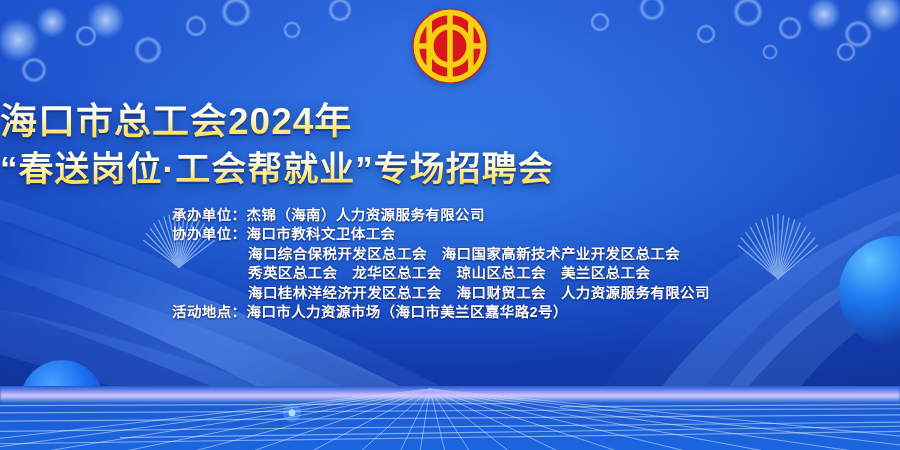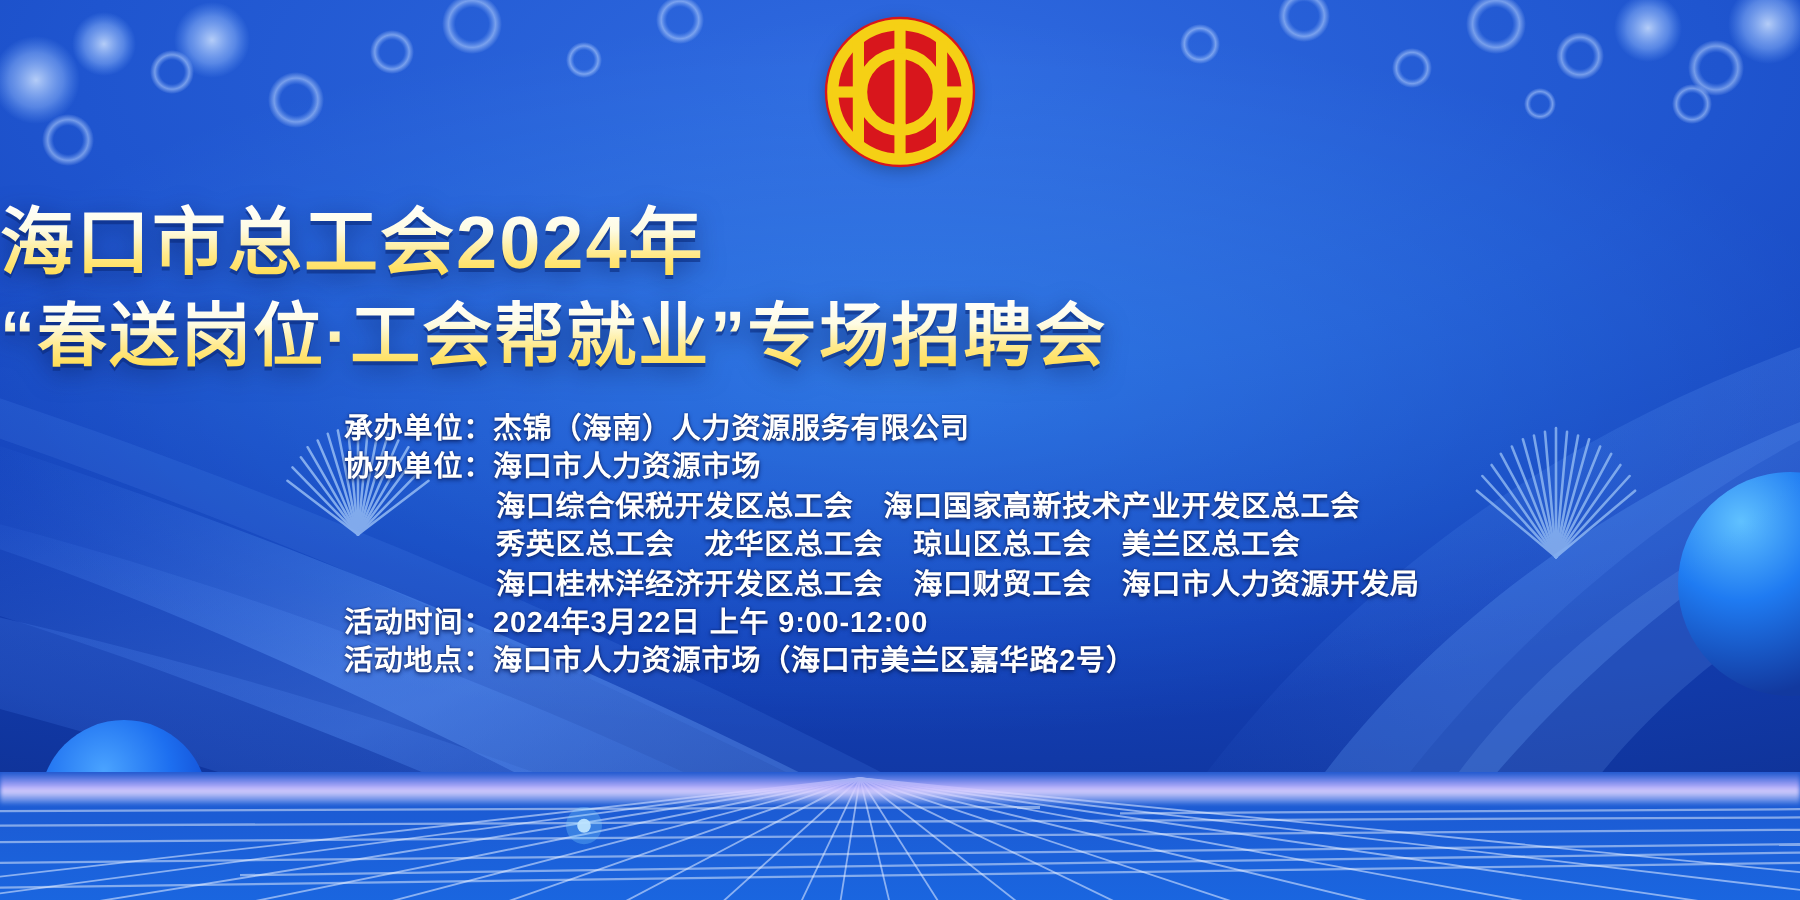--- a/index.html
+++ b/index.html
@@ -274,22 +274,21 @@
   </svg>
 
   <div class="titles">
     <div id="title-main" class="title-line">海口市总工会2024年</div>
     <div id="title-sub" class="title-line">“春送岗位·工会帮就业”专场招聘会</div>
   </div>
 
   <div class="info">
     <div class="info-rows" id="info-rows">
         <div class="info-row"><span>承办单位：</span><span>杰锦（海南）人力资源服务有限公司</span></div>
-        <div class="info-row"><span>协办单位：</span><span>海口市人力资源市场</span></div>
+        <div class="info-row"><span>协办单位：</span><span>海口市教科文卫体工会</span></div>
         <div class="info-row indent"><span>海口综合保税开发区总工会　海口国家高新技术产业开发区总工会</span></div>
         <div class="info-row indent"><span>秀英区总工会　龙华区总工会　琼山区总工会　美兰区总工会</span></div>
-        <div class="info-row indent"><span>海口桂林洋经济开发区总工会　海口财贸工会　海口市人力资源开发局</span></div>
-        <div class="info-row"><span>活动时间：</span><span>2024年3月22日 上午 9:00-12:00</span></div>
+        <div class="info-row indent"><span>海口桂林洋经济开发区总工会　海口财贸工会　人力资源服务有限公司</span></div>
         <div class="info-row"><span>活动地点：</span><span>海口市人力资源市场（海口市美兰区嘉华路2号）</span></div>
       </div>
   </div>
 
 </div>
 
 </body></html>

